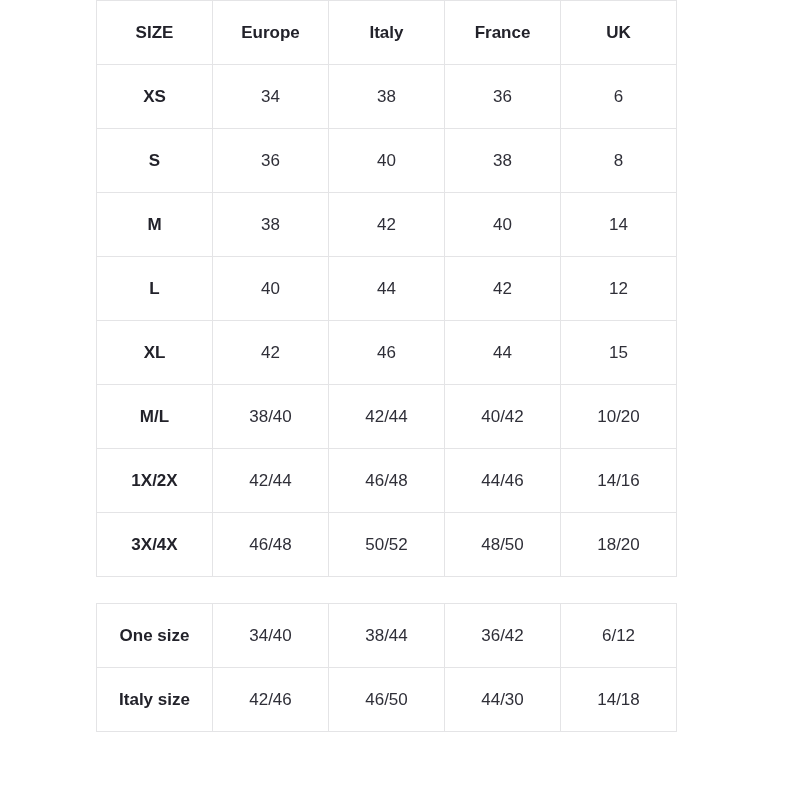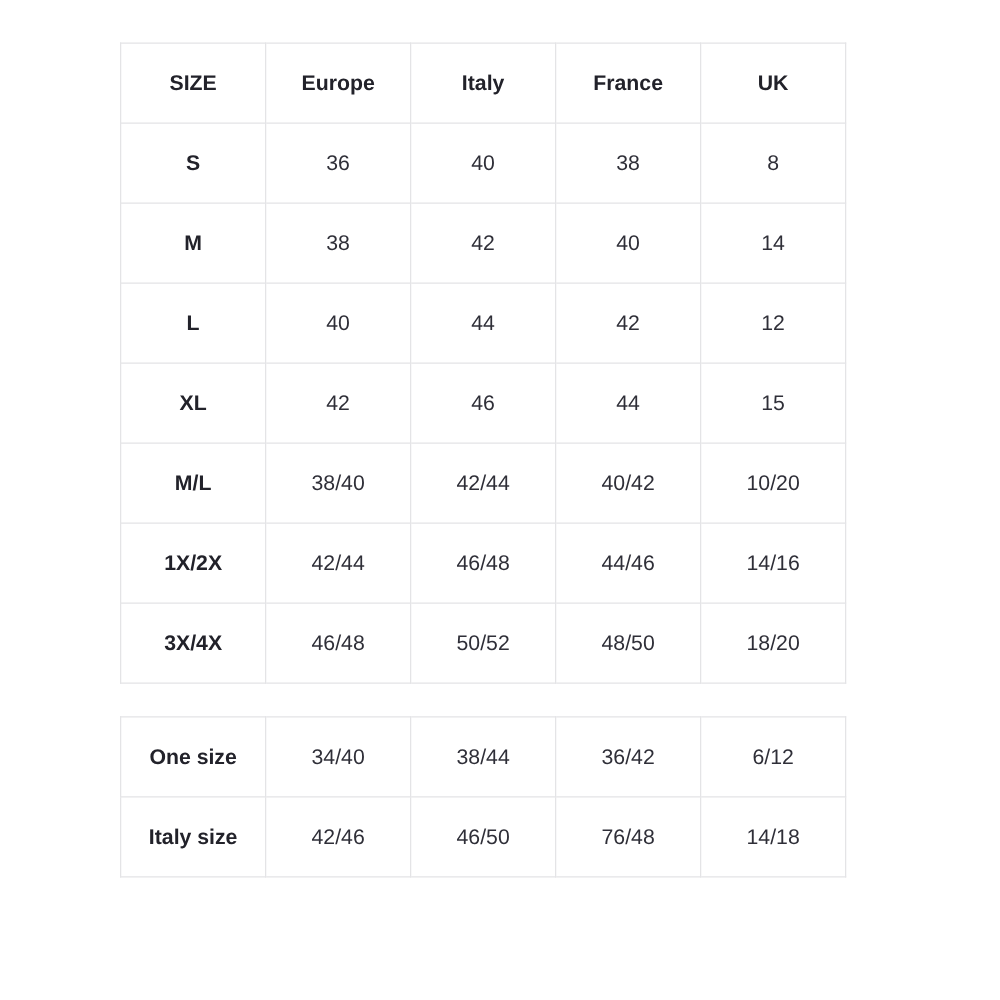--- a/index.html
+++ b/index.html
@@ -12,21 +12,20 @@
     background: #ffffff;
     font-family: "Liberation Sans", sans-serif;
     color: #2b2b33;
     overflow: hidden;
   }
   .page {
     position: relative;
     width: 800px;
     height: 684px;
     box-sizing: border-box;
-    margin-top: 34px;
   }
   .tables-wrap {
     position: absolute;
     left: 96px;
     top: 0px;
     width: 580px;
   }
   table.size-table {
     border-collapse: collapse;
     table-layout: fixed;
@@ -88,20 +87,27 @@
         <tr>
           <th>SIZE</th>
           <th>Europe</th>
           <th>Italy</th>
           <th>France</th>
           <th>UK</th>
         </tr>
       </thead>
       <tbody>
         <tr>
+          <td class="rowhead">XS</td>
+          <td>34</td>
+          <td>38</td>
+          <td>36</td>
+          <td>6</td>
+        </tr>
+        <tr>
           <td class="rowhead">S</td>
           <td>36</td>
           <td>40</td>
           <td>38</td>
           <td>8</td>
         </tr>
         <tr>
           <td class="rowhead">M</td>
           <td>38</td>
           <td>42</td>
@@ -161,20 +167,20 @@
           <td class="rowhead">One size</td>
           <td>34/40</td>
           <td>38/44</td>
           <td>36/42</td>
           <td>6/12</td>
         </tr>
         <tr>
           <td class="rowhead">Italy size</td>
           <td>42/46</td>
           <td>46/50</td>
-          <td>76/48</td>
+          <td>44/30</td>
           <td>14/18</td>
         </tr>
       </tbody>
     </table>
 
   </div>
 </div>
 
 </body></html>

